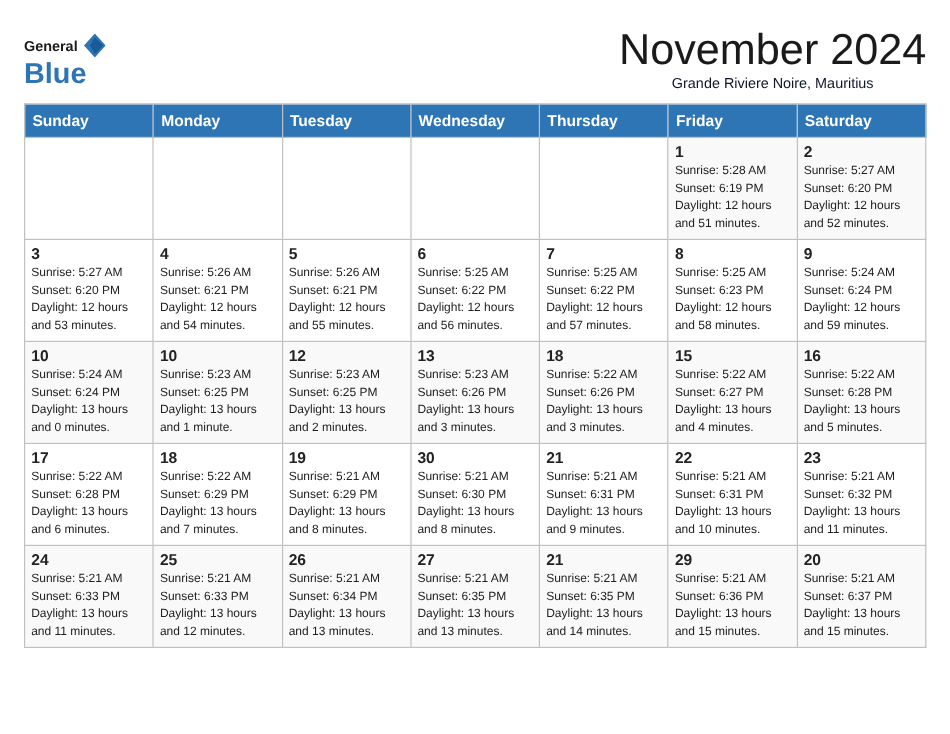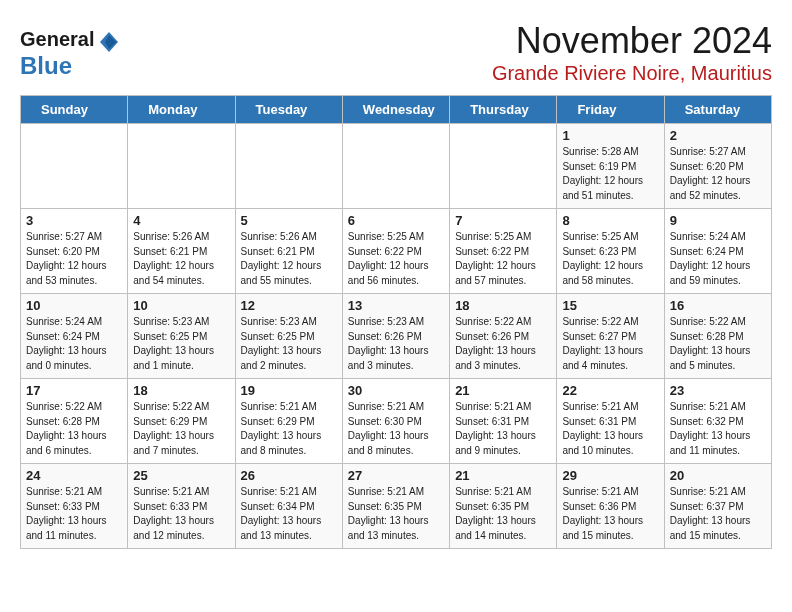--- a/index.html
+++ b/index.html
@@ -15,41 +15,41 @@
       justify-content: space-between;
       align-items: flex-start;
       margin-bottom: 10px;
     }
     .logo {
       display: flex;
       align-items: center;
       margin-top: 8px;
     }
     .title-area {
-      text-align: right;
+      text-align: center;
     }
     .month-title {
       font-size: 36px;
       font-weight: normal;
       color: #1a1a1a;
     }
     .location-title {
-      font-size: 20px;
-      color: #b91c1c;
+      font-size: 12px;
+      color: #0f172a;
     }
     .calendar-table {
       width: 100%;
       border-collapse: collapse;
       table-layout: fixed;
     }
     .calendar-table thead tr th {
       background-color: #2e75b6;
       color: #fff;
       text-align: left;
-      padding: 6px 20px;
+      padding: 6px 6px;
       font-size: 13px;
       font-weight: bold;
       border: 1px solid #c0c0c0;
     }
     .calendar-table tbody tr td {
       vertical-align: top;
       border: 1px solid #c0c0c0;
       padding: 4px 5px;
       font-size: 11px;
       color: #222;
@@ -76,21 +76,21 @@
     .empty-cell {
       background: #fff !important;
     }
   </style>
 </head>
 <body>
 
 <div class="header-area">
   <div class="logo">
     <div>
-      <span style="font-size:20px; font-weight:bold; color:#1a1a1a;">General</span>
+      <span style="font-size:12px; font-weight:bold; color:#1a1a1a;">General</span>
       <svg width="18" height="20" viewBox="0 0 18 20" style="display:inline-block;vertical-align:middle;margin:0 1px;">
         <polygon points="9,0 18,10 9,20 0,10" fill="#2e75b6"></polygon>
         <polygon points="9,3 16,10 9,17 5,10" fill="#1a5a96"></polygon>
       </svg>
       <br>
       <span style="font-size:24px; font-weight:bold; color:#2e75b6;">Blue</span>
     </div>
   </div>
   <div class="title-area">
     <div class="month-title">November 2024</div>

